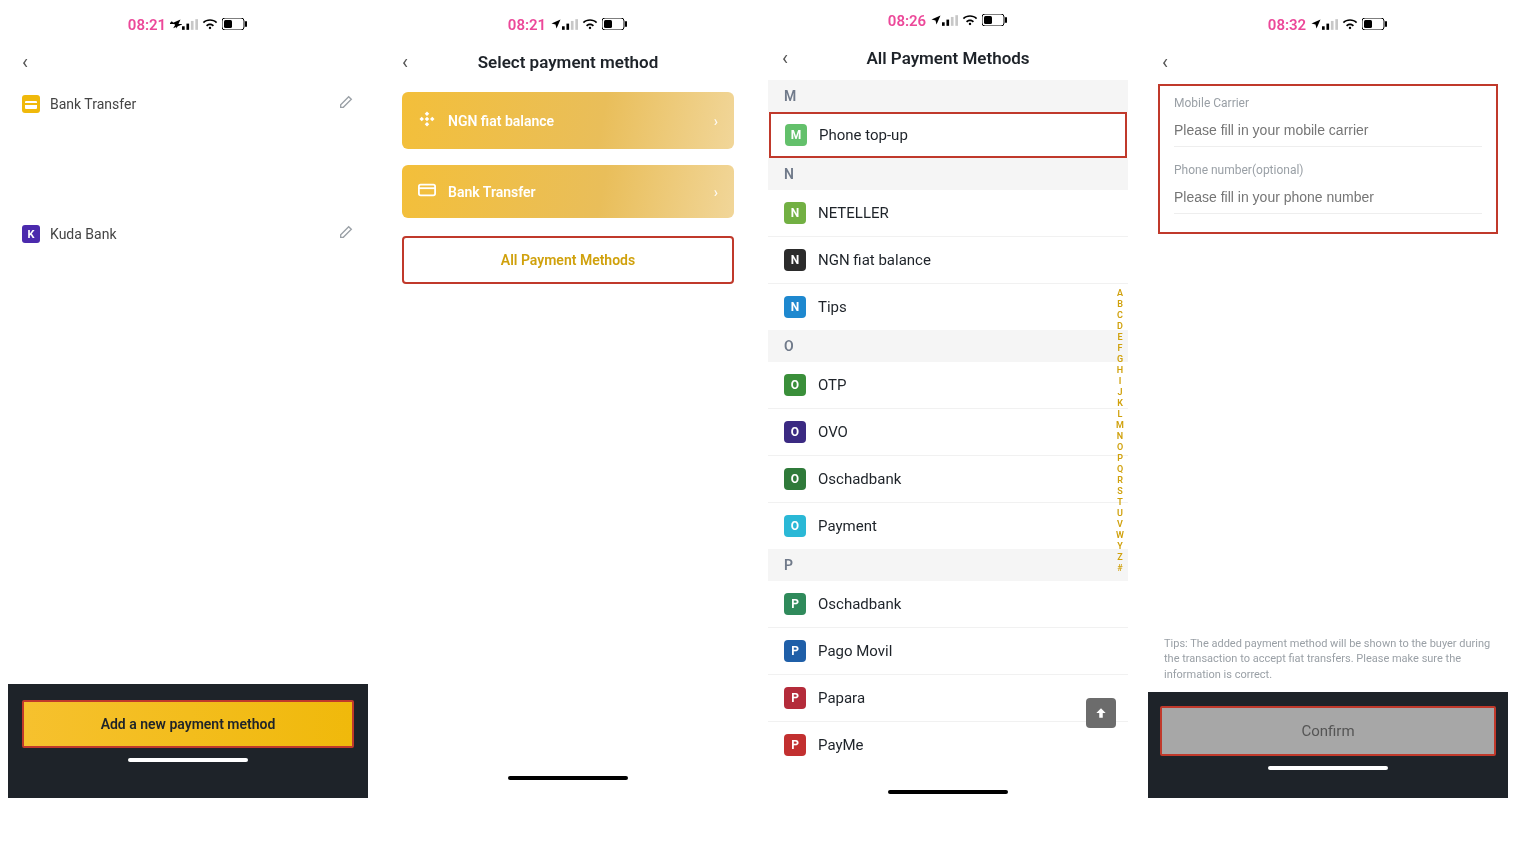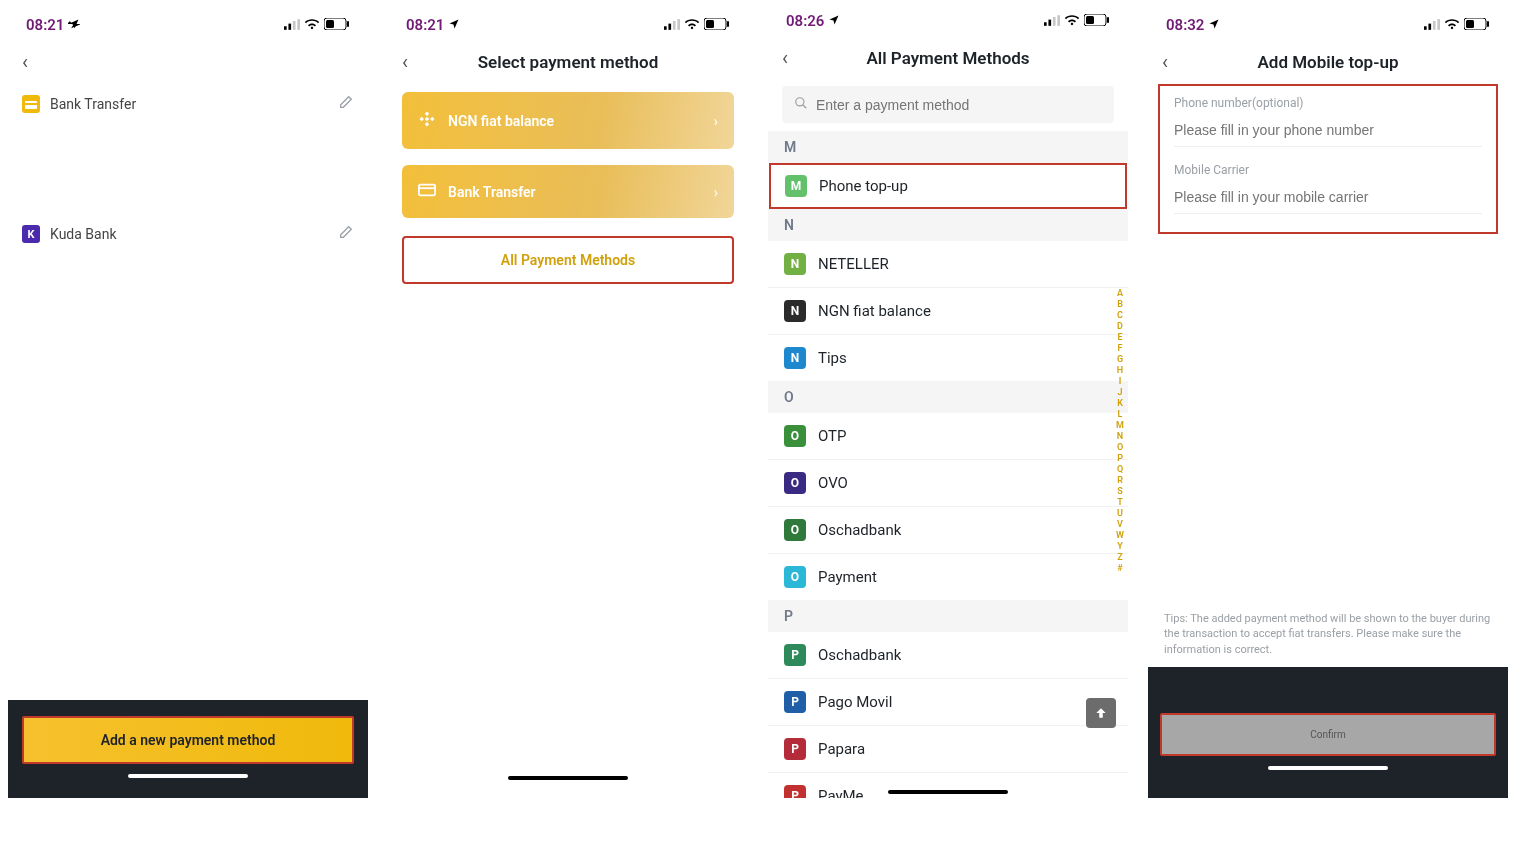--- a/index.html
+++ b/index.html
@@ -17,26 +17,26 @@
     height: 790px;
     background: #fff;
     position: relative;
     display: flex;
     flex-direction: column;
     overflow: hidden;
   }
   
   .status-bar {
     display: flex;
-    justify-content: space-between;
+    justify-content: center;
     align-items: center;
     padding: 8px 18px 6px;
     font-size: 15px;
     font-weight: 600;
-    color: #701a75;
+    color: #ec4899;
   }
   .status-left { display: flex; align-items: center; gap: 4px; }
   .status-right { display: flex; align-items: center; gap: 4px; }
   .loc-icon, .sig-icon, .wifi-icon, .batt-icon { display:inline-block; }
   
   .header {
     display: flex;
     align-items: center;
     padding: 10px 14px;
     position: relative;
@@ -67,21 +67,21 @@
     width: 18px; height: 18px; border-radius: 3px;
     display: flex; align-items: center; justify-content: center;
     font-size: 11px; color:#fff; font-weight:700;
   }
   .pm-label { flex: 1; font-size: 14px; color: #444; }
   .edit-icon { color: #9aa0a6; font-size: 15px; }
   .spacer { height: 90px; }
   .bottom-bar {
     margin-top: auto;
     background: #1e2329;
-    padding: 16px 14px 20px;
+    padding: 16px 14px 36px;
   }
   .add-btn {
     background: linear-gradient(90deg,#f6c12e,#f0b90b);
     border: 2px solid #c0392b;
     color: #1e2329;
     font-weight: 600;
     font-size: 14px;
     padding: 14px;
     text-align: center;
     border-radius: 2px;
@@ -179,22 +179,22 @@
   .form-box { border:2px solid #c0392b; margin:0 10px; padding:4px 0 8px; }
   .tips {
     font-size:11px; color:#9aa0a6; padding:0 16px 10px;
     line-height:1.4;
   }
   .confirm-wrap {
     background:#1e2329; padding:14px 12px 28px;
   }
   .confirm-btn {
     background:#a7a7a7; color:#555; border:2px solid #c0392b;
-    text-align:center; padding:14px; font-size:10px;
-    border-radius:2px; cursor:pointer;margin-top:32px;
+    text-align:center; padding:14px; font-size:15px;
+    border-radius:2px; cursor:pointer;
   }
   .phone4-mid{ flex:1; }
   .phone .flex1 { flex:1; }
   .icon-box-svg { width:16px;height:16px;fill:#fff; }
 </style>
 </head>
 <body>
 
 <div class="phone">
   <div class="status-bar">
@@ -332,29 +332,20 @@
       <span class="batt-icon"><svg width="26" height="12" viewBox="0 0 26 12">
             <rect x="0" y="0" width="22" height="12" rx="3" fill="none" stroke="#000" stroke-width="1"></rect>
             <rect x="23" y="3" width="2" height="6" rx="1" fill="#000"></rect>
             <rect x="2" y="2" width="8" height="8" rx="1.5" fill="#000"></rect>
           </svg></span>
     </div>
   </div>
   <div class="header">
     <span class="back">‹</span>
     <div class="header-title">All Payment Methods</div>
-  </div>
-  <div class="search-wrap">
-    <span class="search-icon">
-      <svg width="14" height="14" viewBox="0 0 24 24" fill="none" stroke="#9aa0a6" stroke-width="2">
-          <circle cx="10" cy="10" r="7"></circle>
-          <line x1="21" y1="21" x2="15" y2="15"></line>
-        </svg>
-    </span>
-    <input placeholder="Enter a payment method" style="">
   </div>
 
   <div id="pm-list">
       <div class="letter-head">M</div>
       <div class="list-row hl">
         <span class="sq-icon" style="background: rgb(99, 192, 107);">M</span>
         <span>Phone top-up</span>
       </div>
       <div class="letter-head">N</div>
       <div class="list-row">
@@ -461,31 +452,30 @@
           </svg></span>
       <span class="batt-icon"><svg width="26" height="12" viewBox="0 0 26 12">
             <rect x="0" y="0" width="22" height="12" rx="3" fill="none" stroke="#000" stroke-width="1"></rect>
             <rect x="23" y="3" width="2" height="6" rx="1" fill="#000"></rect>
             <rect x="2" y="2" width="8" height="8" rx="1.5" fill="#000"></rect>
           </svg></span>
     </div>
   </div>
   <div class="header">
     <span class="back">‹</span>
-    <div class="header-title">Add Mobile top-up</div>
   </div>
 
   <div class="form-box">
+    <div class="field-group">
+      <div class="field-label">Mobile Carrier</div>
+      <input class="field-input" placeholder="Please fill in your mobile carrier" style="">
+    </div>
     <div class="field-group">
       <div class="field-label">Phone number(optional)</div>
       <input class="field-input" placeholder="Please fill in your phone number" style="">
-    </div>
-    <div class="field-group">
-      <div class="field-label">Mobile Carrier</div>
-      <input class="field-input" placeholder="Please fill in your mobile carrier" style="">
     </div>
   </div>
 
   <div class="phone4-mid"></div>
 
   <div class="tips">Tips: The added payment method will be shown to the buyer during the transaction to accept fiat transfers. Please make sure the information is correct.</div>
   <div class="confirm-wrap">
     <div class="confirm-btn">Confirm</div>
     <div class="home-ind"></div>
   </div>

